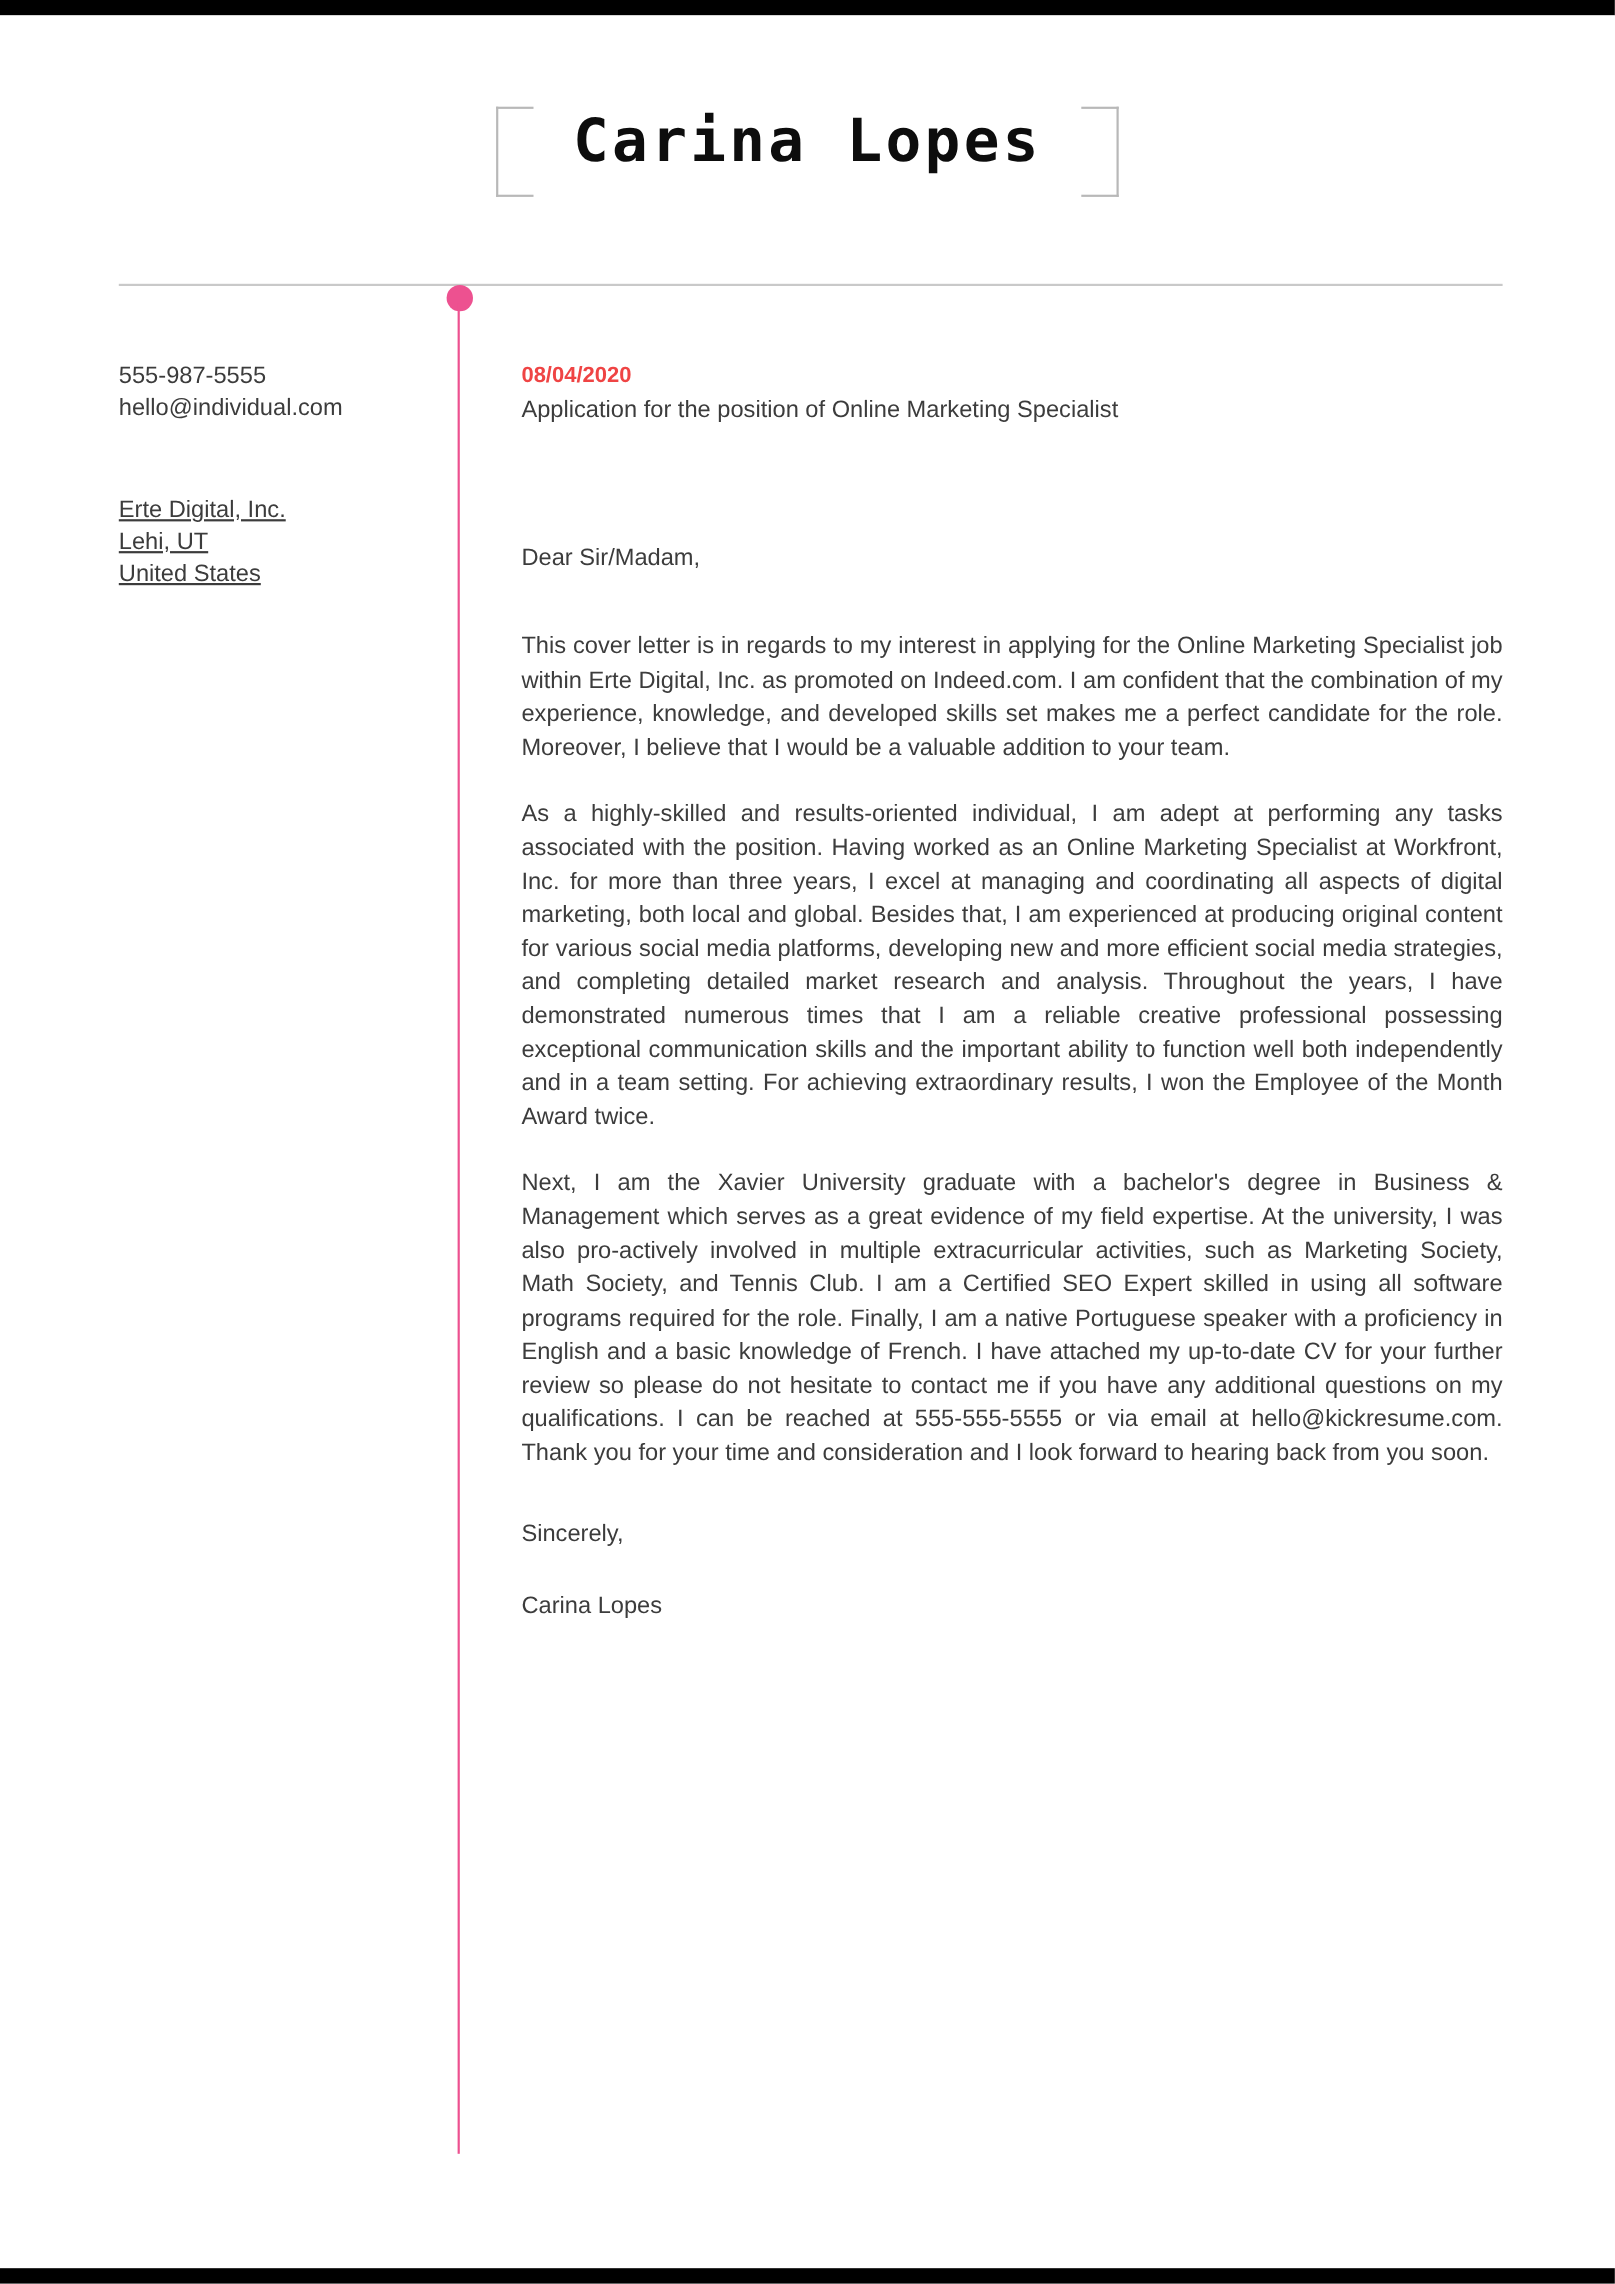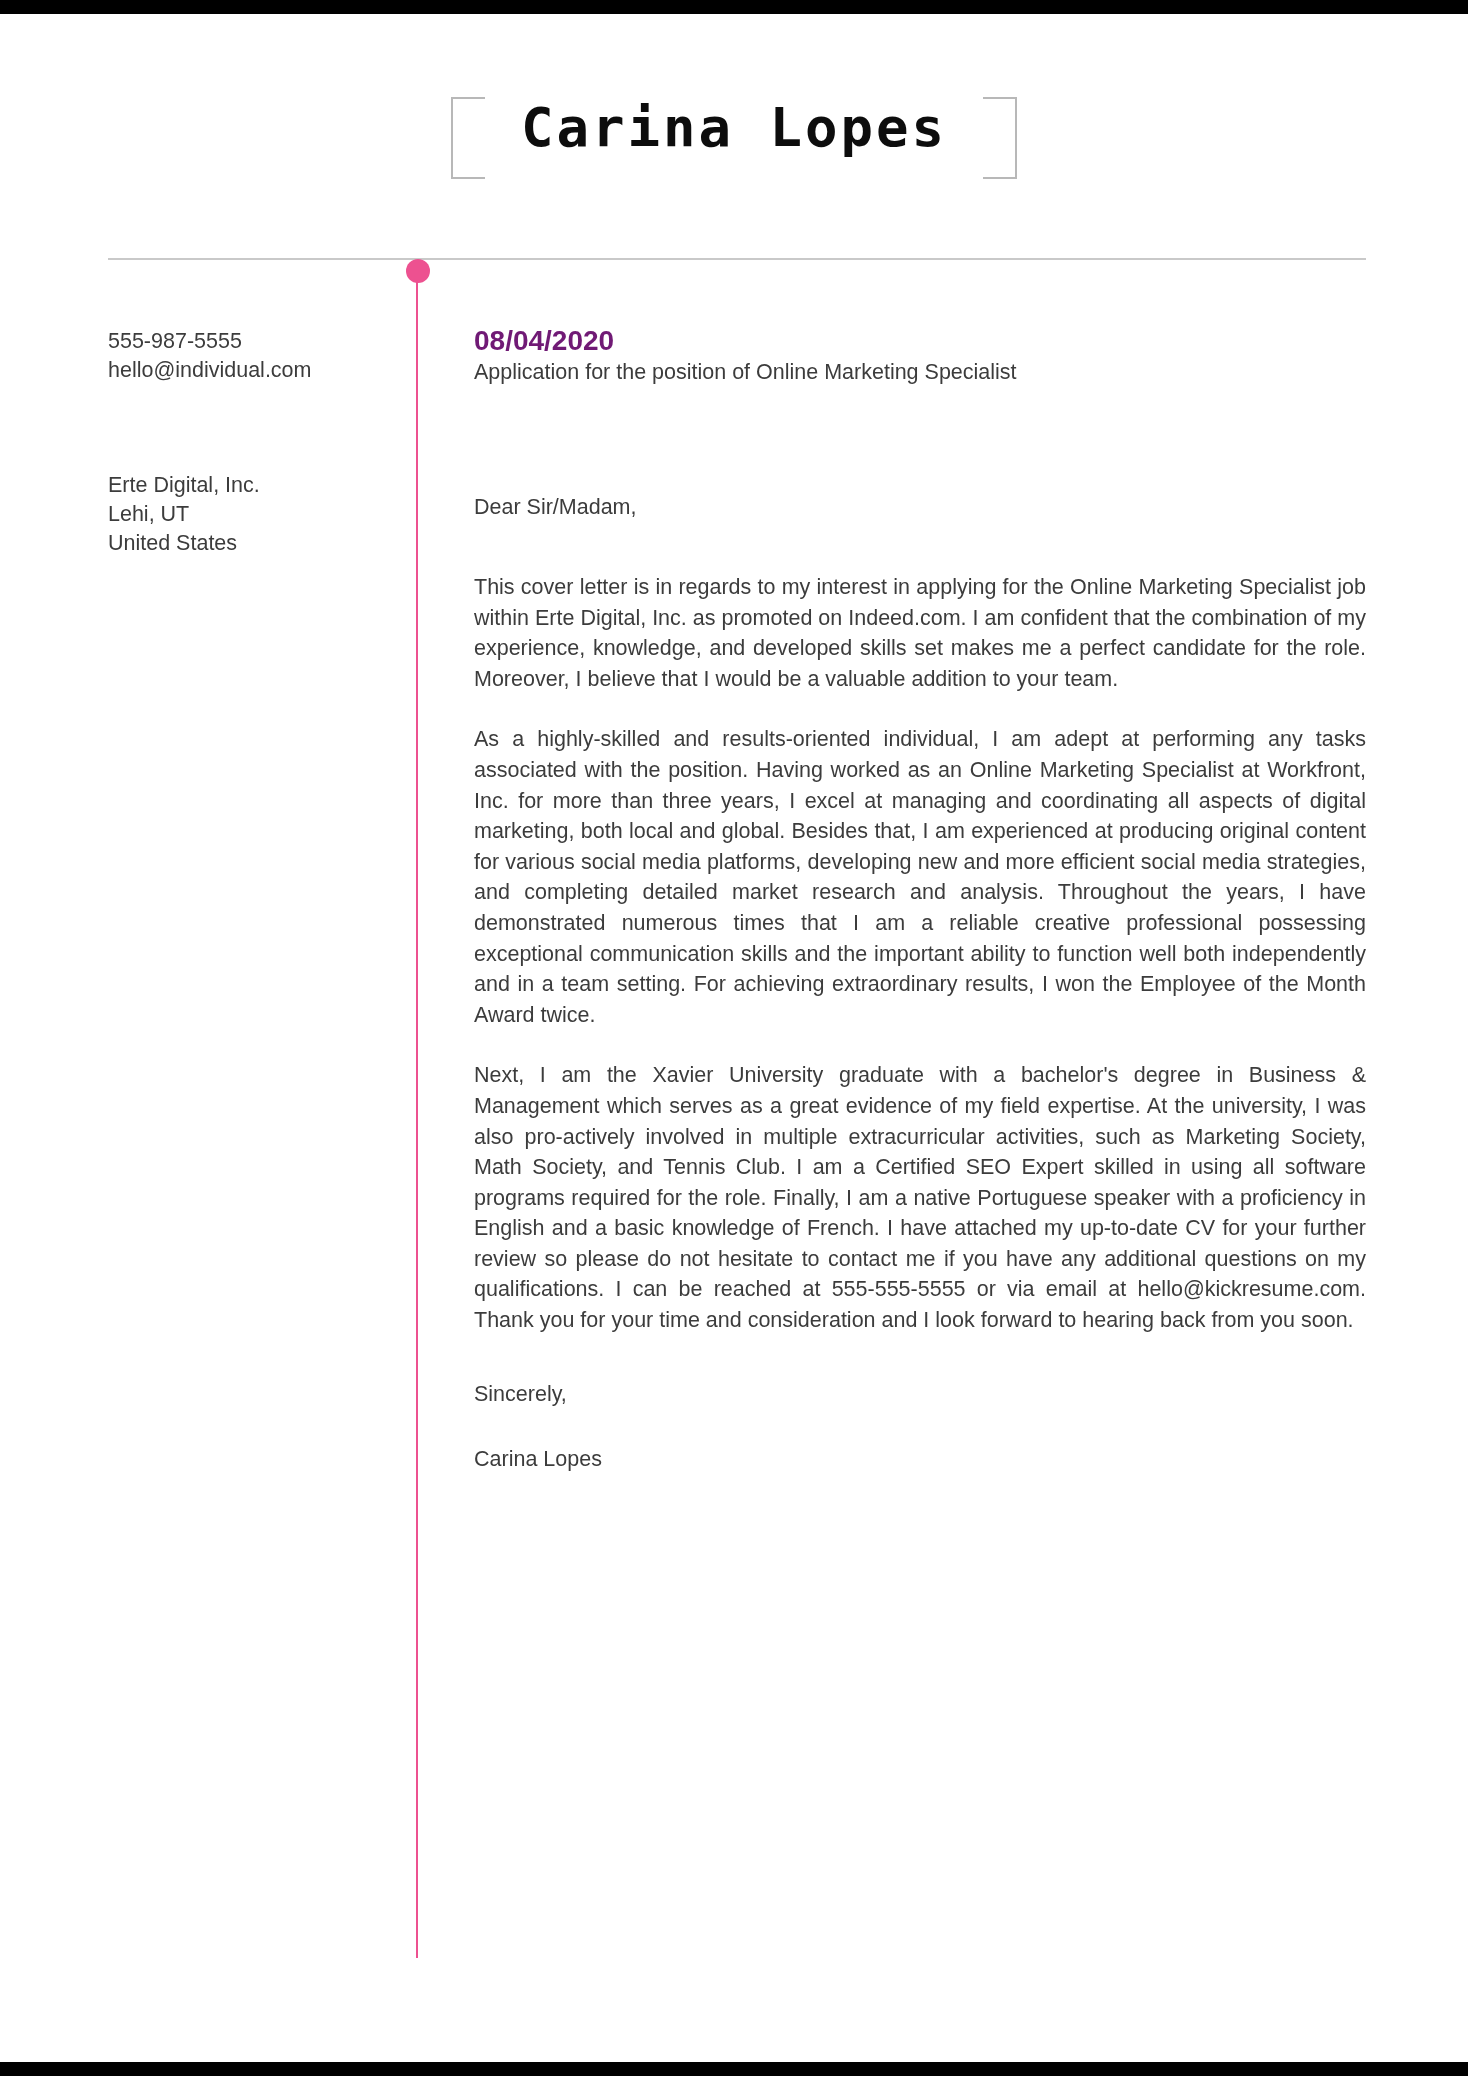--- a/index.html
+++ b/index.html
@@ -100,35 +100,35 @@
   .left-col {
     position: absolute;
     top: 313px;
     left: 108px;
     width: 270px;
     color: #3c3c3c;
     font-size: 21.5px;
     line-height: 29px;
   }
   .left-block { margin-bottom: 0; }
-  .left-block + .left-block { margin-top: 86px; }
+  .left-block + .left-block { margin-top: 64px; text-decoration: underline; }
   .left-line { display: block; white-space: nowrap; }
 
   
   .right-col {
     position: absolute;
     top: 313px;
     left: 474px;
     width: 892px;
     color: #3c3c3c;
   }
   .meta-date {
-    font-size: 28px;
+    font-size: 20px;
     font-weight: bold;
-    color: #701a75;
+    color: #ef4444;
     line-height: 28px;
   }
   .meta-subject {
     font-size: 21.5px;
     line-height: 30px;
     margin-top: 2px;
   }
   .salutation {
     font-size: 21.5px;
     line-height: 30px;

